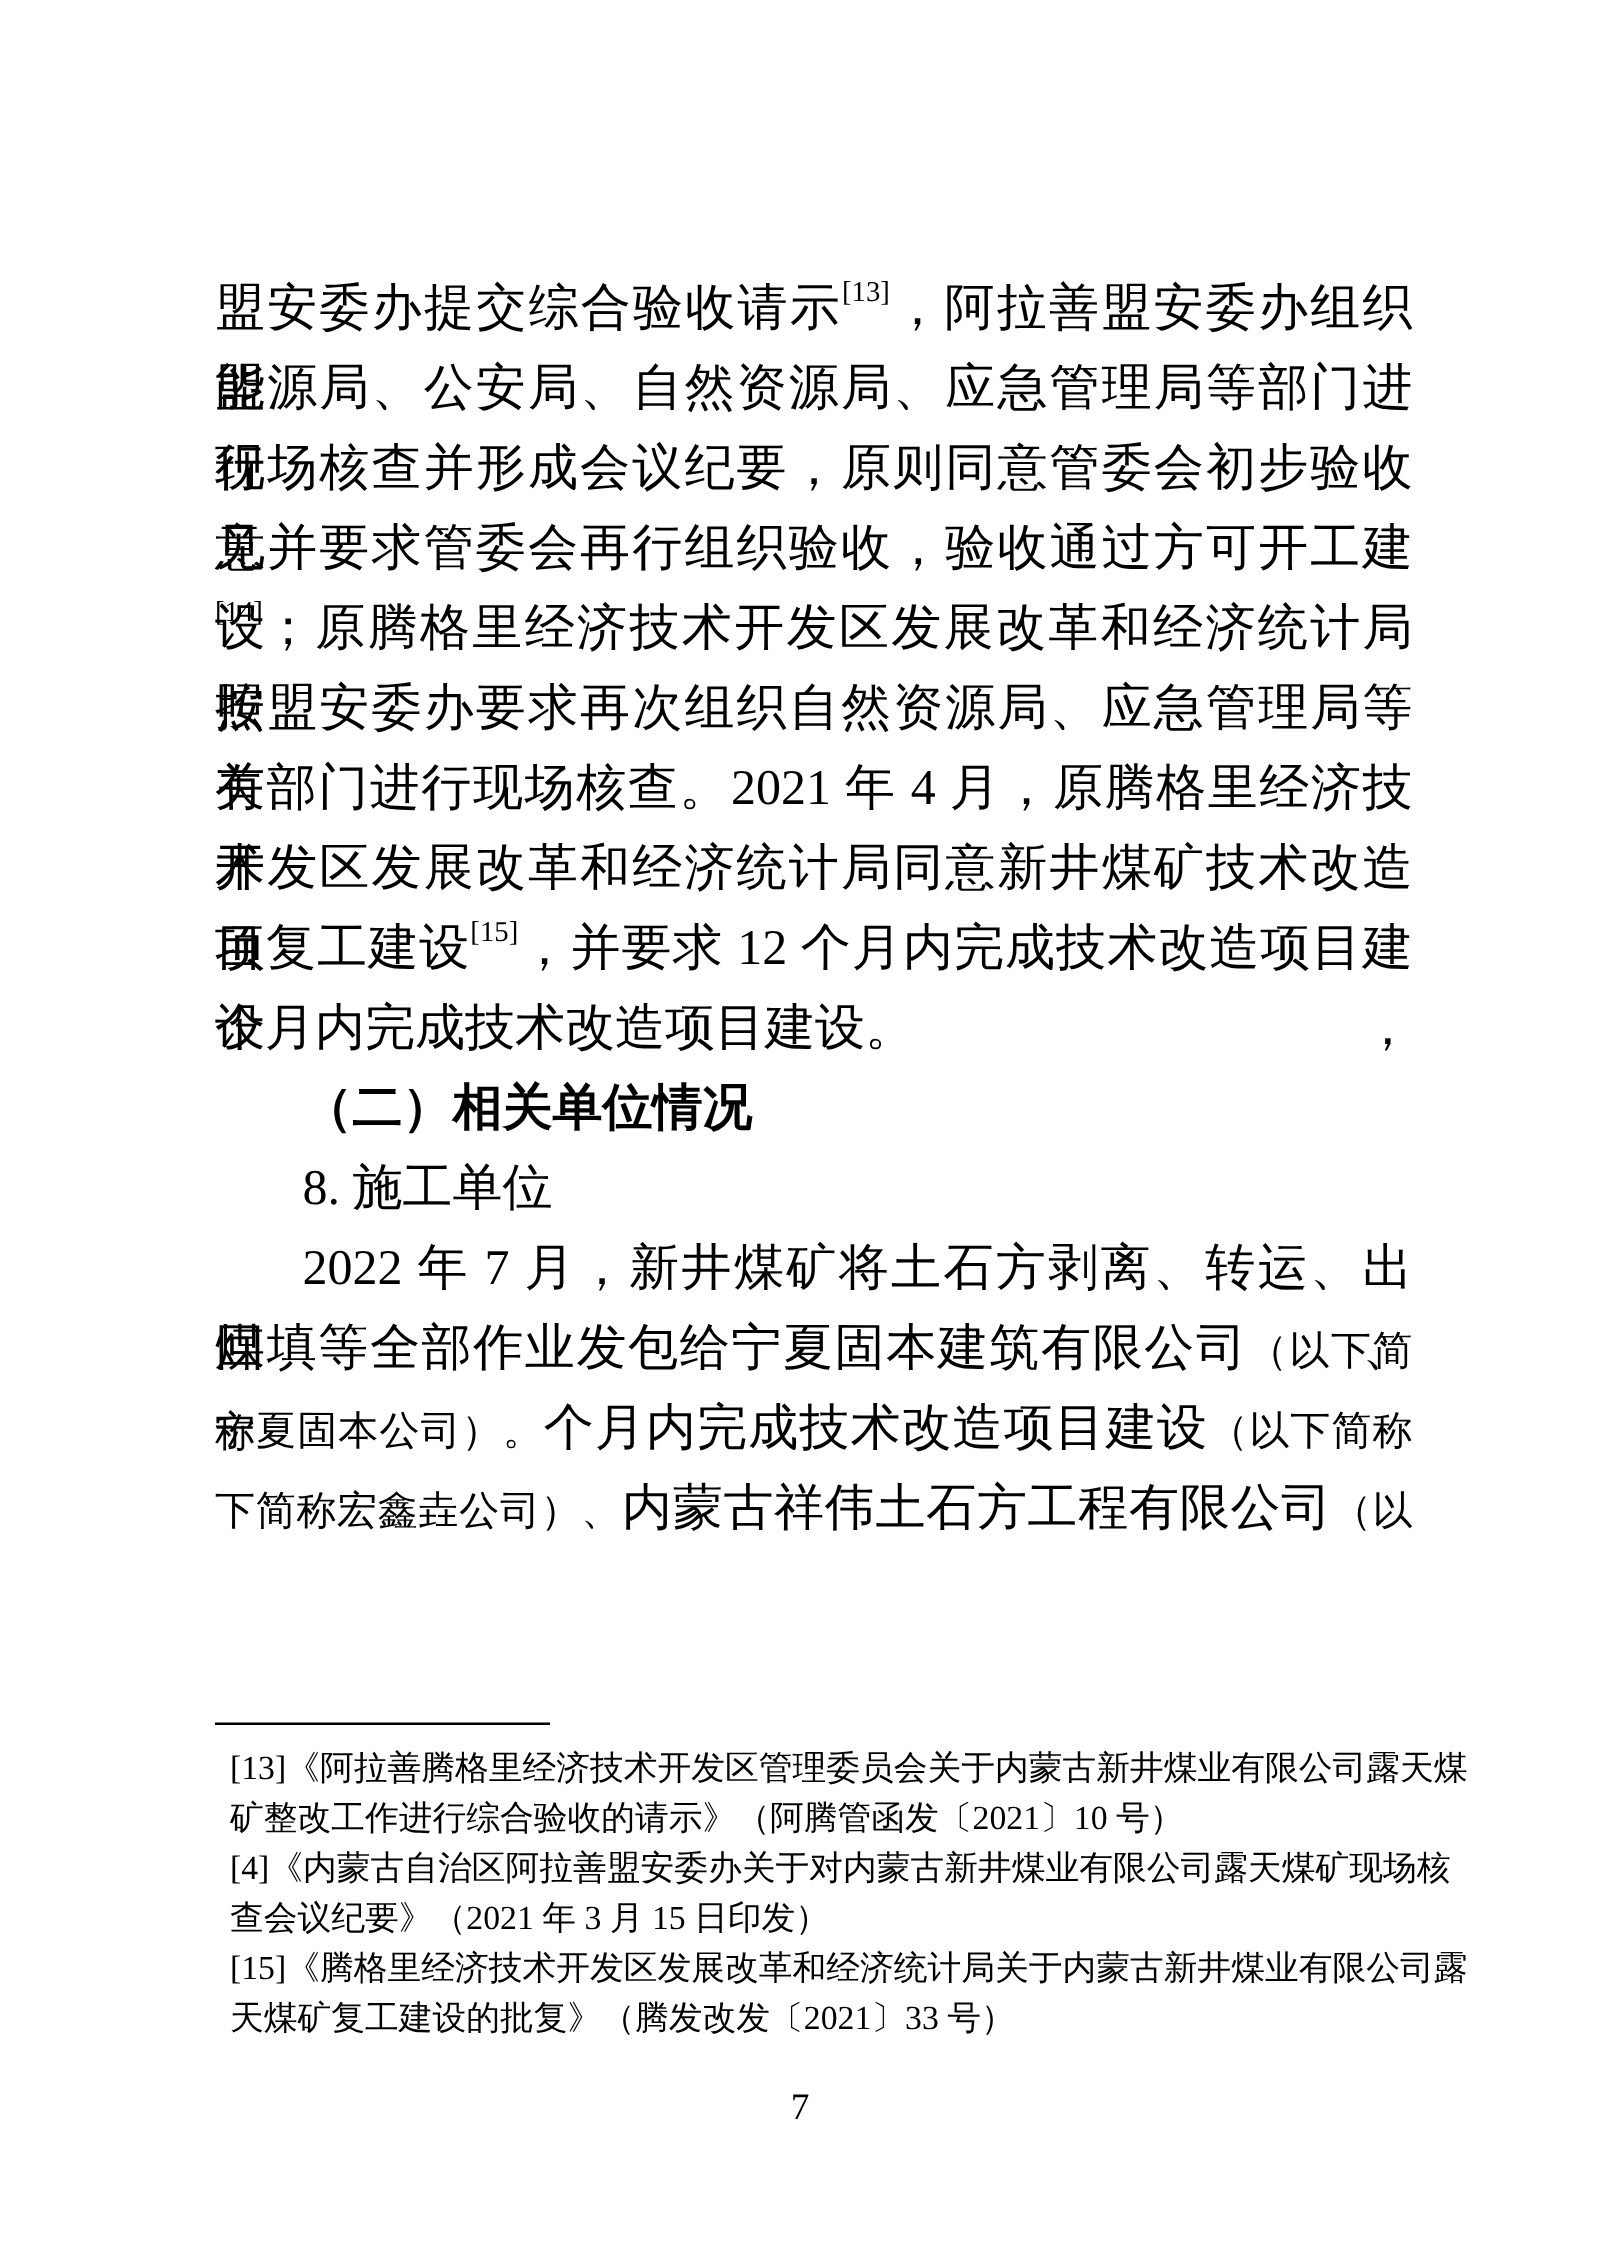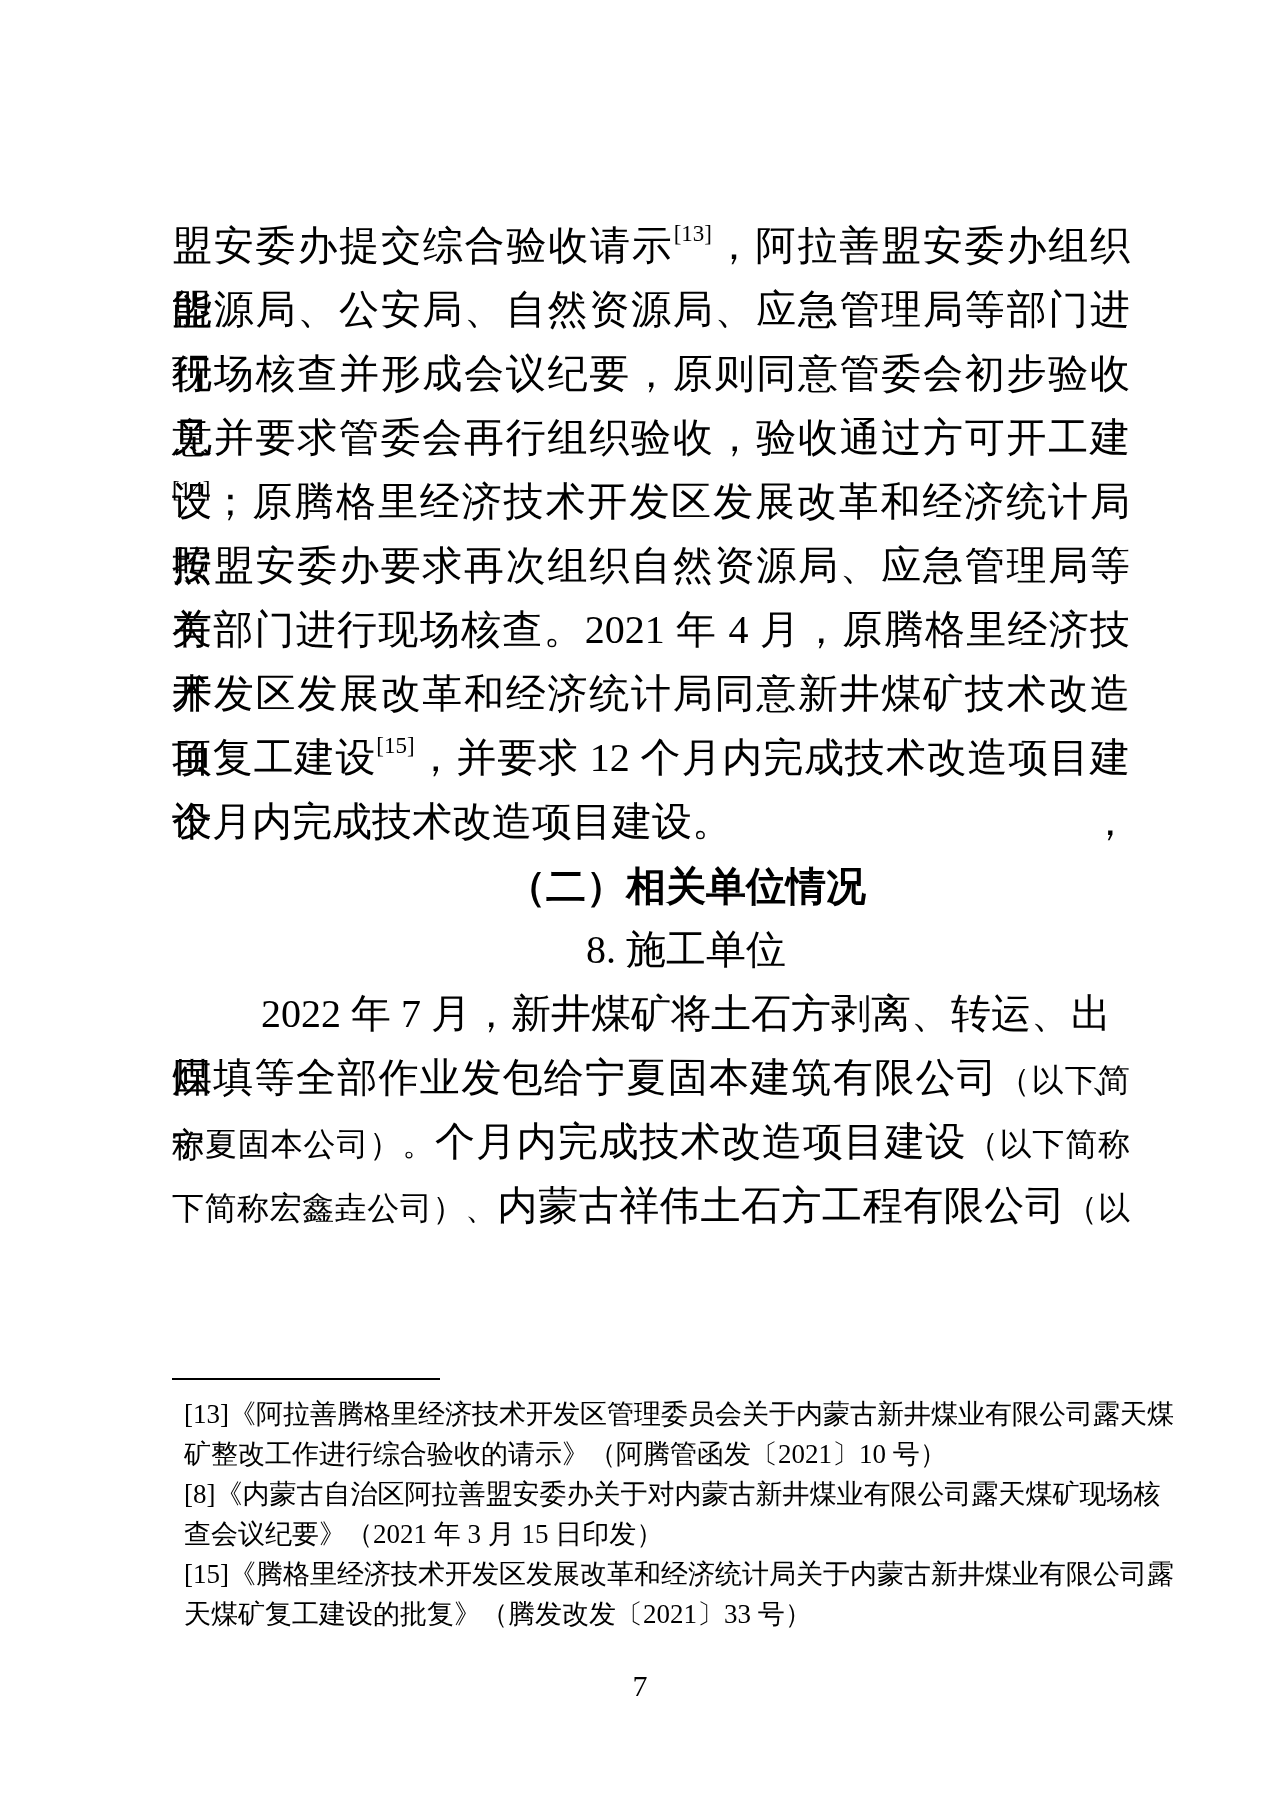--- a/index.html
+++ b/index.html
@@ -24,21 +24,21 @@
     line-height: 64px;
     font-size: 40px;
     letter-spacing: 0px;
     text-align: left;
   }
   .line.fill {
     text-align: justify;
     text-align-last: justify;
     text-justify: inter-character;
   }
-  .line.indent { text-indent: 70px; text-align: center; }
+  .line.indent { text-indent: 70px; }
   .line.heading2 {
     font-weight: bold;
     font-family: "Liberation Sans", "DejaVu Sans", sans-serif;
   }
   .line.heading3 { font-weight: normal; }
   .seg-small { font-size: 32px; }
   .sup {
     font-size: 23px;
     position: relative;
     top: -4px;
@@ -93,19 +93,19 @@
       <div class="line heading3 indent"><span class="seg">8. 施工单位</span></div>
       <div class="line body fill indent"><span class="seg">2022 年 7 月，新井煤矿将土石方剥离、转运、出煤、</span></div>
       <div class="line body fill"><span class="seg">回填等全部作业发包给宁夏固本建筑有限公司</span><span class="seg-small">（以下简称</span></div>
       <div class="line body fill"><span class="seg-small">宁夏固本公司）。</span><span class="seg">个月内完成技术改造项目建设</span><span class="seg-small">（以下简称</span></div>
       <div class="line body fill"><span class="seg-small">下简称宏鑫垚公司）、</span><span class="seg">内蒙古祥伟土石方工程有限公司</span><span class="seg-small">（以</span></div>
     </div>
   <div class="footnote-sep"></div>
   <div class="footnotes">
       <div class="footnote-line">[13]《阿拉善腾格里经济技术开发区管理委员会关于内蒙古新井煤业有限公司露天煤</div>
       <div class="footnote-line">矿整改工作进行综合验收的请示》（阿腾管函发〔2021〕10 号）</div>
-      <div class="footnote-line">[8]《内蒙古自治区阿拉善盟安委办关于对内蒙古新井煤业有限公司露天煤矿现场核</div>
+      <div class="footnote-line">[4]《内蒙古自治区阿拉善盟安委办关于对内蒙古新井煤业有限公司露天煤矿现场核</div>
       <div class="footnote-line">查会议纪要》（2021 年 3 月 15 日印发）</div>
       <div class="footnote-line">[15]《腾格里经济技术开发区发展改革和经济统计局关于内蒙古新井煤业有限公司露</div>
       <div class="footnote-line">天煤矿复工建设的批复》（腾发改发〔2021〕33 号）</div>
     </div>
   <div class="page-number">7</div>
 </div>
 
 </body></html>

